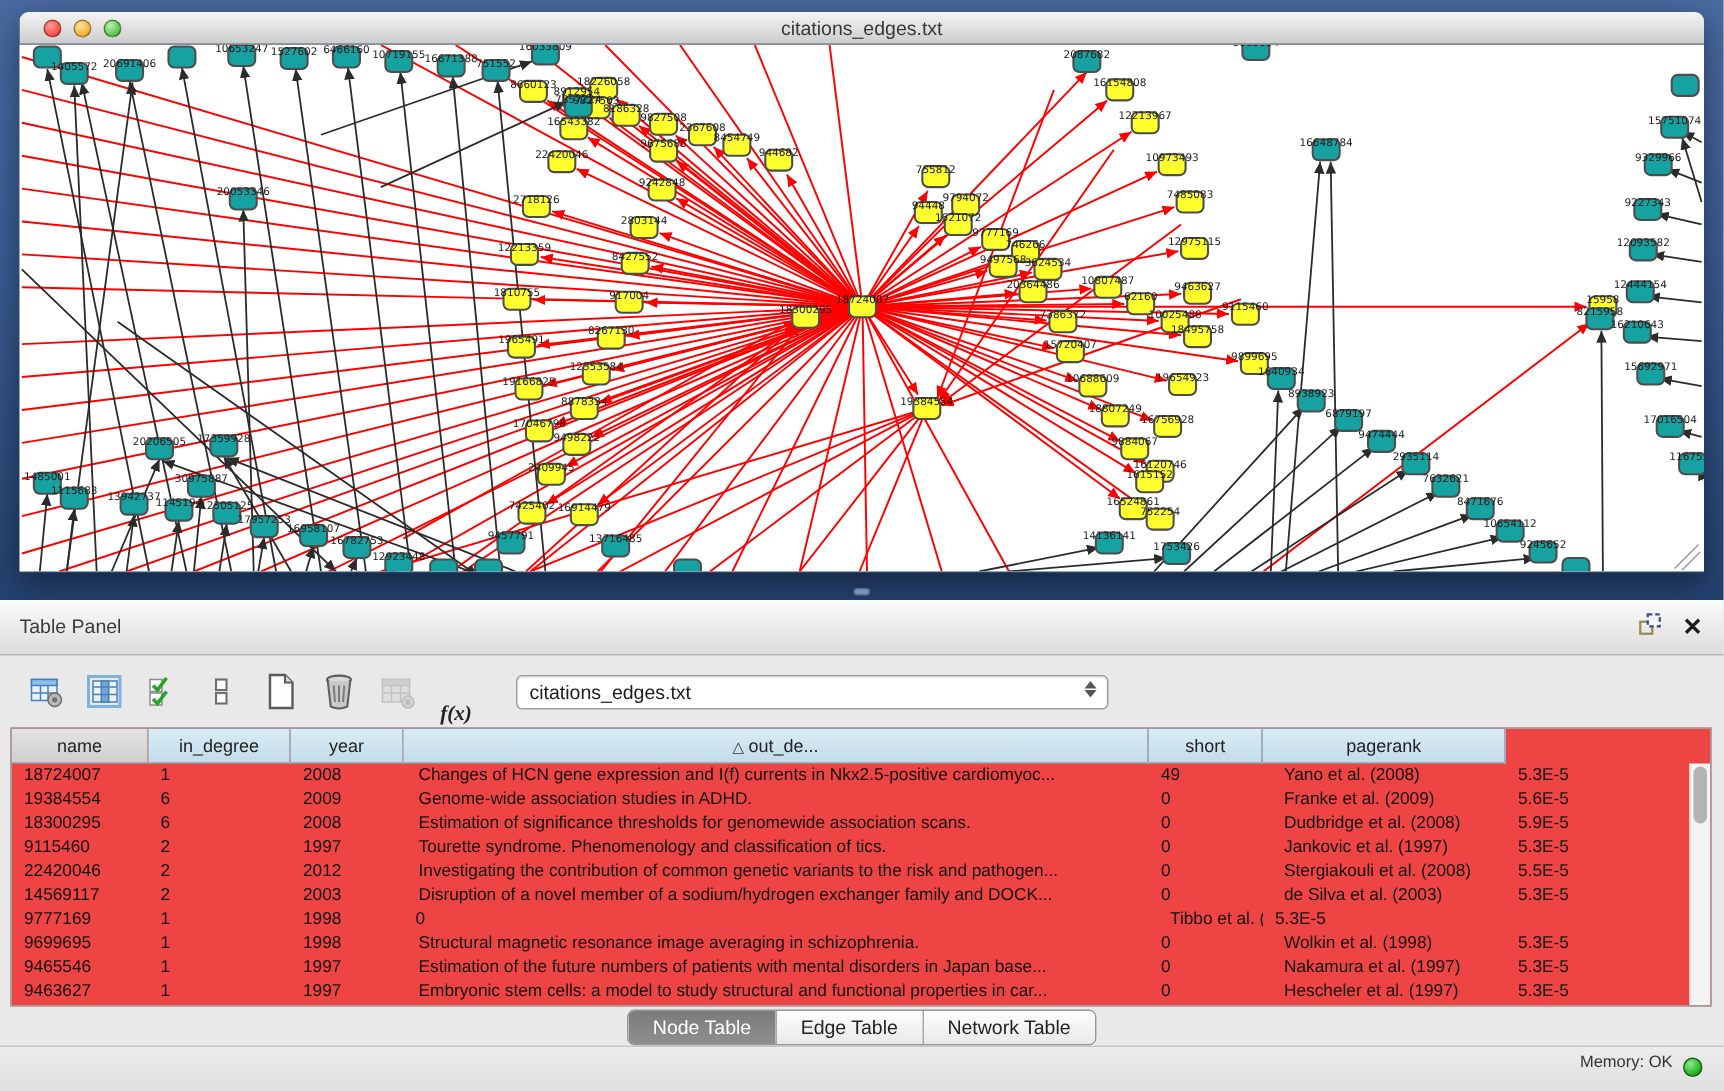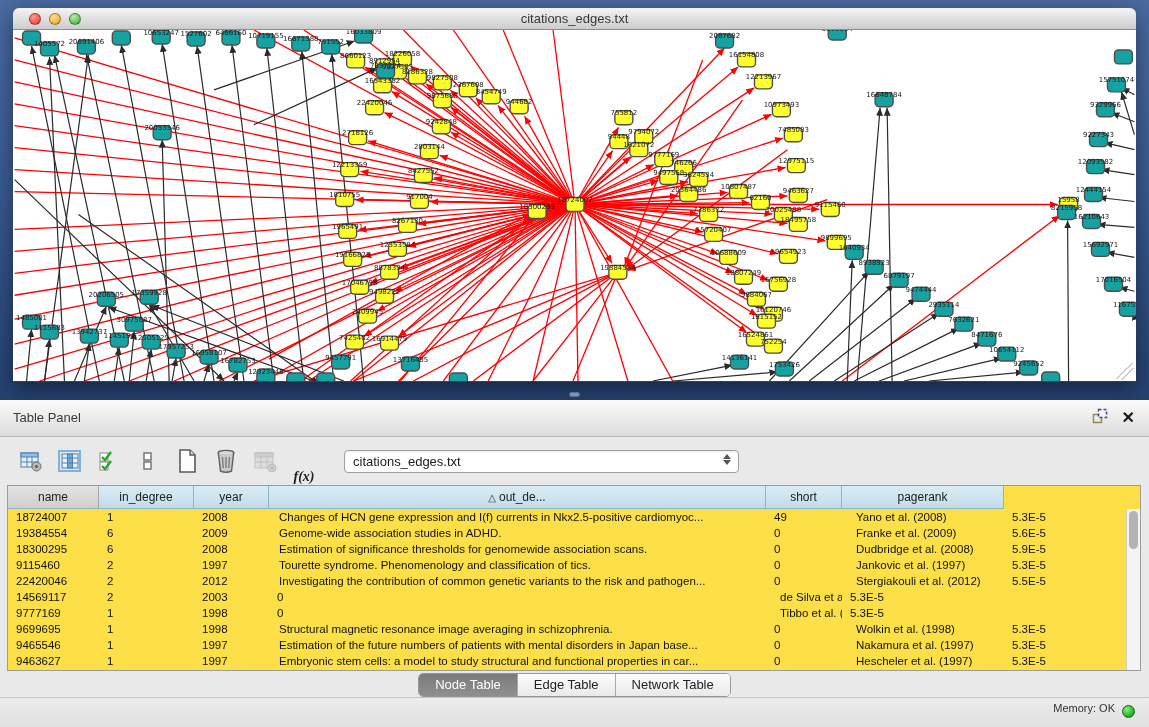--- a/index.html
+++ b/index.html
@@ -41,21 +41,21 @@
     border:1px solid #9f9f9f; border-radius:4px; display:flex; align-items:center;
     padding:0 8px; font-size:13px; color:#1c1c1c; position:relative;
     box-shadow:inset 0 1px 2px rgba(0,0,0,.08); }
   .spinner { position:absolute; right:7px; top:3px; display:flex; flex-direction:column;
     gap:1px; align-items:center; }
   .spinner span { width:0; height:0; border-left:4px solid transparent; border-right:4px solid transparent; }
   .spin-up { border-bottom:5px solid #555; }
   .spin-dn { border-top:5px solid #555; }
 
   .table-wrap { position:absolute; top:85px; left:7px; width:1134px; height:186px;
-    background:#fde047; border:1px solid #9c9c9c; }
+    background:#ef4444; border:1px solid #9c9c9c; }
   .tbl-grid { display:grid; grid-template-columns:91px 95px 75px 497px 76px 162px 122px; }
   .tbl-head { height:23px; }
   .tbl-head .hcell { background:linear-gradient(180deg,#d9ecf5,#c3dcea);
     border-right:1px solid #8fb4c6; border-bottom:1px solid #8fb4c6;
     font-size:12px; color:#222; text-align:center; line-height:22px;
     overflow:hidden; white-space:nowrap; }
   .tbl-head .hcell.first { background:linear-gradient(180deg,#e3e3e3,#cfcfcf);
     border-right:1px solid #a5a5a5; }
   .sort-glyph { font-size:10px; margin-right:3px; color:#333; }
   .tbl-rows { position:absolute; top:23px; left:0; width:1118px; height:161px; overflow:hidden; }
@@ -656,27 +656,28 @@
           <div class="cell c4">0</div>
           <div class="cell c5">Jankovic et al. (1997)</div>
           <div class="cell c6">5.3E-5</div>
         </div>
         <div class="tbl-grid tbl-row">
           <div class="cell c0">22420046</div>
           <div class="cell c1">2</div>
           <div class="cell c2">2012</div>
           <div class="cell c3">Investigating the contribution of common genetic variants to the risk and pathogen...</div>
           <div class="cell c4">0</div>
-          <div class="cell c5">Stergiakouli et al. (2012)</div>
+          <div class="cell c5">Stergiakouli et al. (2008)</div>
           <div class="cell c6">5.5E-5</div>
         </div>
         <div class="tbl-grid tbl-row">
           <div class="cell c0">14569117</div>
           <div class="cell c1">2</div>
           <div class="cell c2">2003</div>
+          <div class="cell c3">Disruption of a novel member of a sodium/hydrogen exchanger family and DOCK...</div>
           <div class="cell c4">0</div>
           <div class="cell c5">de Silva et al. (2003)</div>
           <div class="cell c6">5.3E-5</div>
         </div>
         <div class="tbl-grid tbl-row">
           <div class="cell c0">9777169</div>
           <div class="cell c1">1</div>
           <div class="cell c2">1998</div>
           <div class="cell c4">0</div>
           <div class="cell c5">Tibbo et al. (1998)</div>

